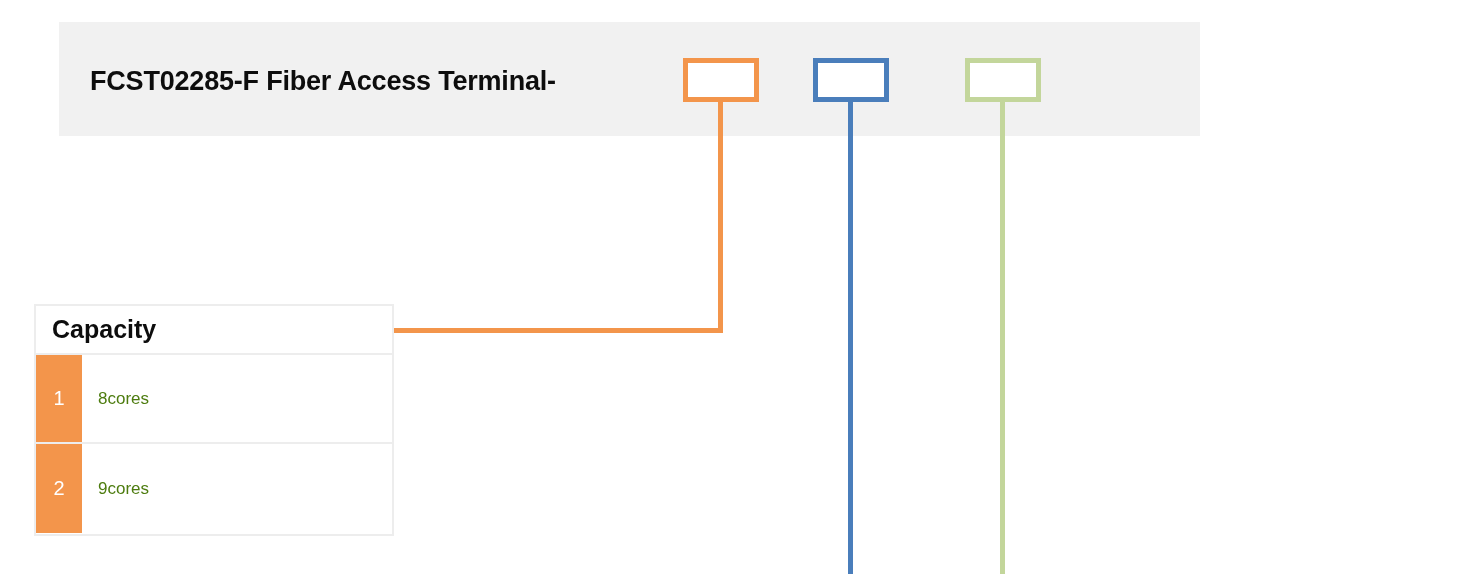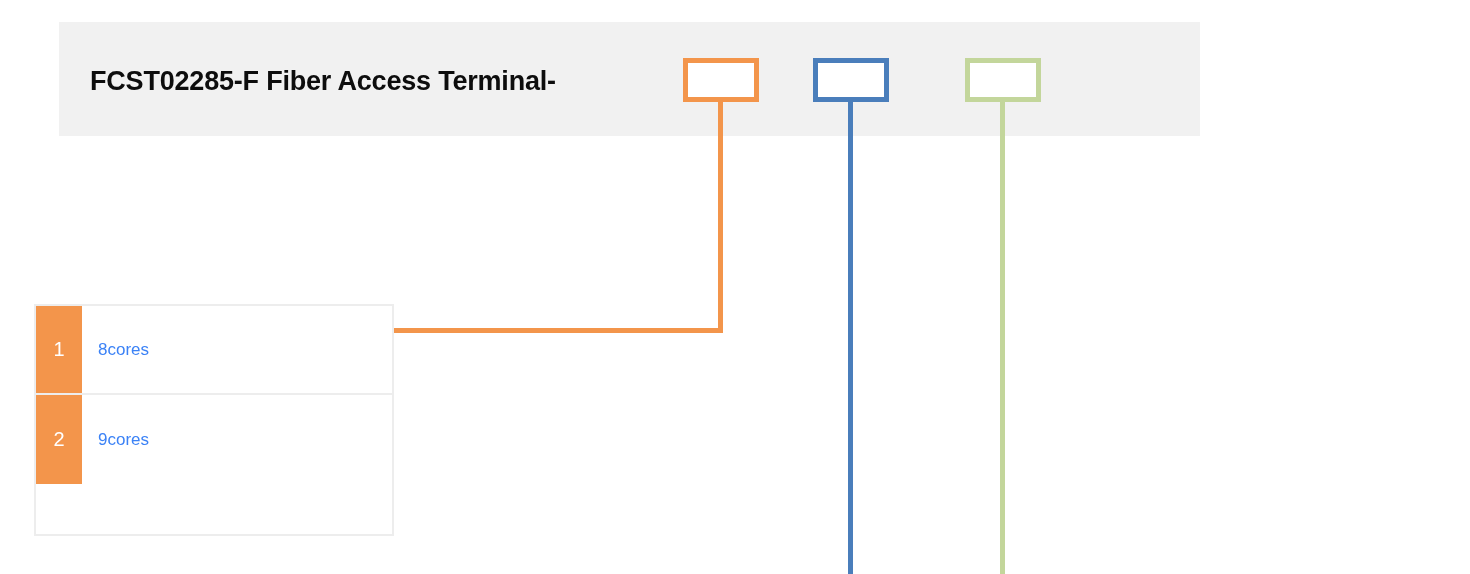--- a/index.html
+++ b/index.html
@@ -129,40 +129,43 @@
     display: flex;
     align-items: center;
     justify-content: center;
     color: #ffffff;
     font-size: 20px;
     flex: 0 0 auto;
   }
   .row-value {
     padding-left: 16px;
     font-size: 17px;
-    color: #3b82f6;
+    color: #4d7c0f;
   }
 </style>
 </head>
 <body>
 
 <div id="header-banner"></div>
 <div id="product-title">FCST02285-F Fiber Access Terminal-</div>
 
 <div id="connector-orange-vertical" class="connector-vertical"></div>
 <div id="connector-orange-horizontal" class="connector-horizontal"></div>
 <div id="connector-blue-vertical" class="connector-vertical"></div>
 <div id="connector-green-vertical" class="connector-vertical"></div>
 
 <div id="code-box-1" class="code-box"></div>
 <div id="code-box-2" class="code-box"></div>
 <div id="code-box-3" class="code-box"></div>
 
 <div id="capacity-table">
 
+  <div id="capacity-header">
+    <span id="capacity-header-label">Capacity</span>
+  </div>
 
   <div id="capacity-row-1" class="capacity-row">
     <div class="row-index">1</div>
     <div class="row-value">8cores</div>
   </div>
 
   <div id="capacity-row-2" class="capacity-row">
     <div class="row-index">2</div>
     <div class="row-value">9cores</div>
   </div>

